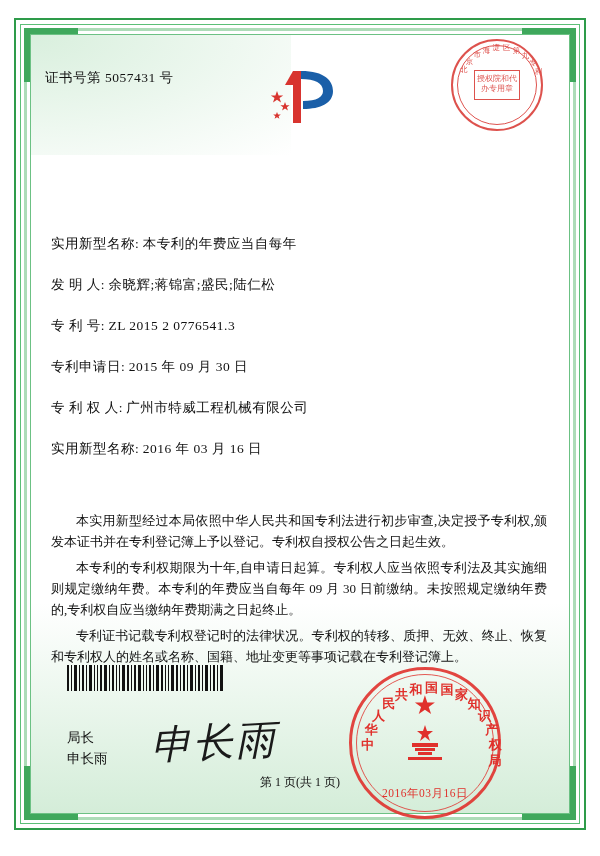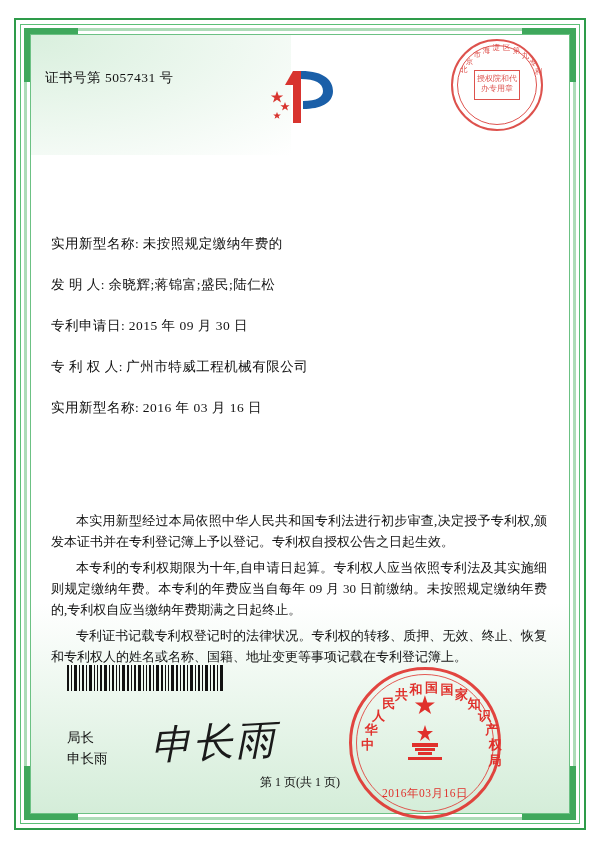--- a/index.html
+++ b/index.html
@@ -330,25 +330,29 @@
         <span style="transform:rotate(50deg) translate(0,-42px) rotate(-50deg)">专</span>
         <span style="transform:rotate(64deg) translate(0,-42px) rotate(-64deg)">利</span>
       </div>
       <div class="sq">授权院和代办专用章</div>
     </div>
 
 
     <div class="fields">
       <div class="field">
         <span class="lbl">实用新型名称:</span>
-        <span class="val">未按照规定缴纳年费的</span>
+        <span class="val">本专利的年费应当自每年</span>
       </div>
       <div class="field">
         <span class="lbl">发 明 人:</span>
         <span class="val">余晓辉;蒋锦富;盛民;陆仁松</span>
+      </div>
+      <div class="field">
+        <span class="lbl">专 利 号:</span>
+        <span class="val">ZL 2015 2 0776541.3</span>
       </div>
       <div class="field">
         <span class="lbl">专利申请日:</span>
         <span class="val">2015 年 09 月 30 日</span>
       </div>
       <div class="field">
         <span class="lbl">专 利 权 人:</span>
         <span class="val">广州市特威工程机械有限公司</span>
       </div>
       <div class="field">

